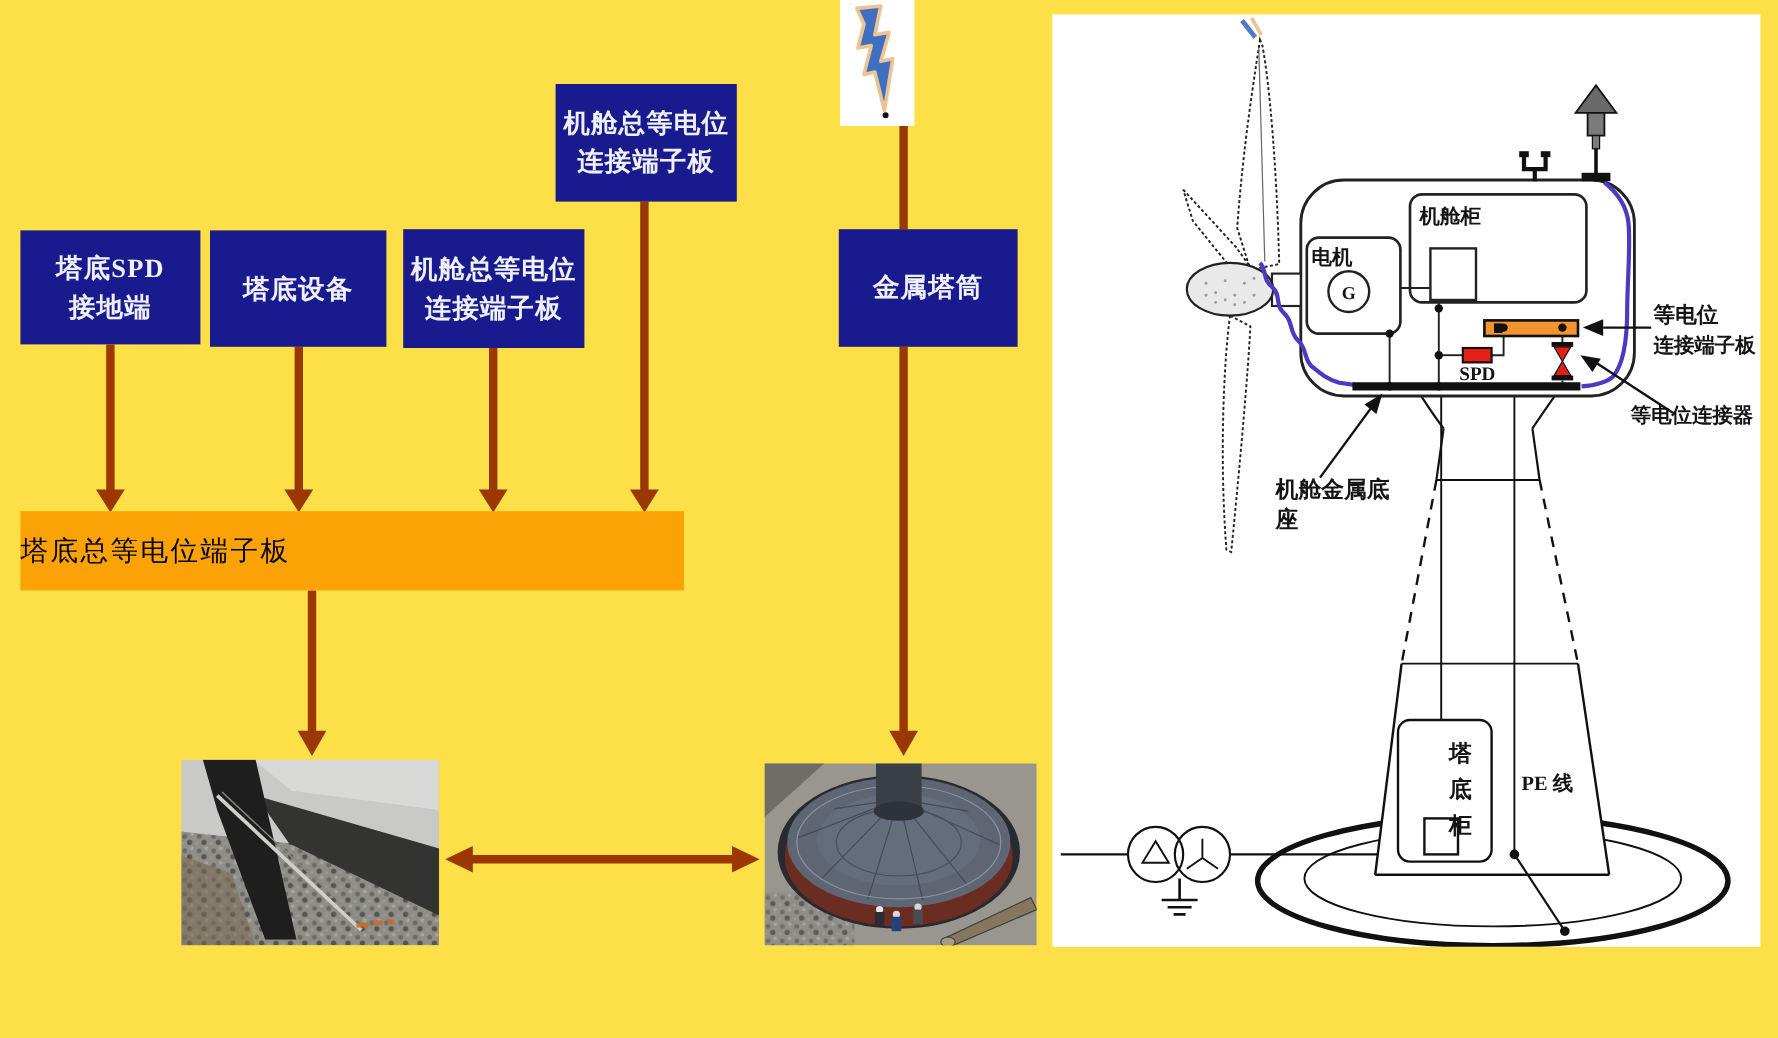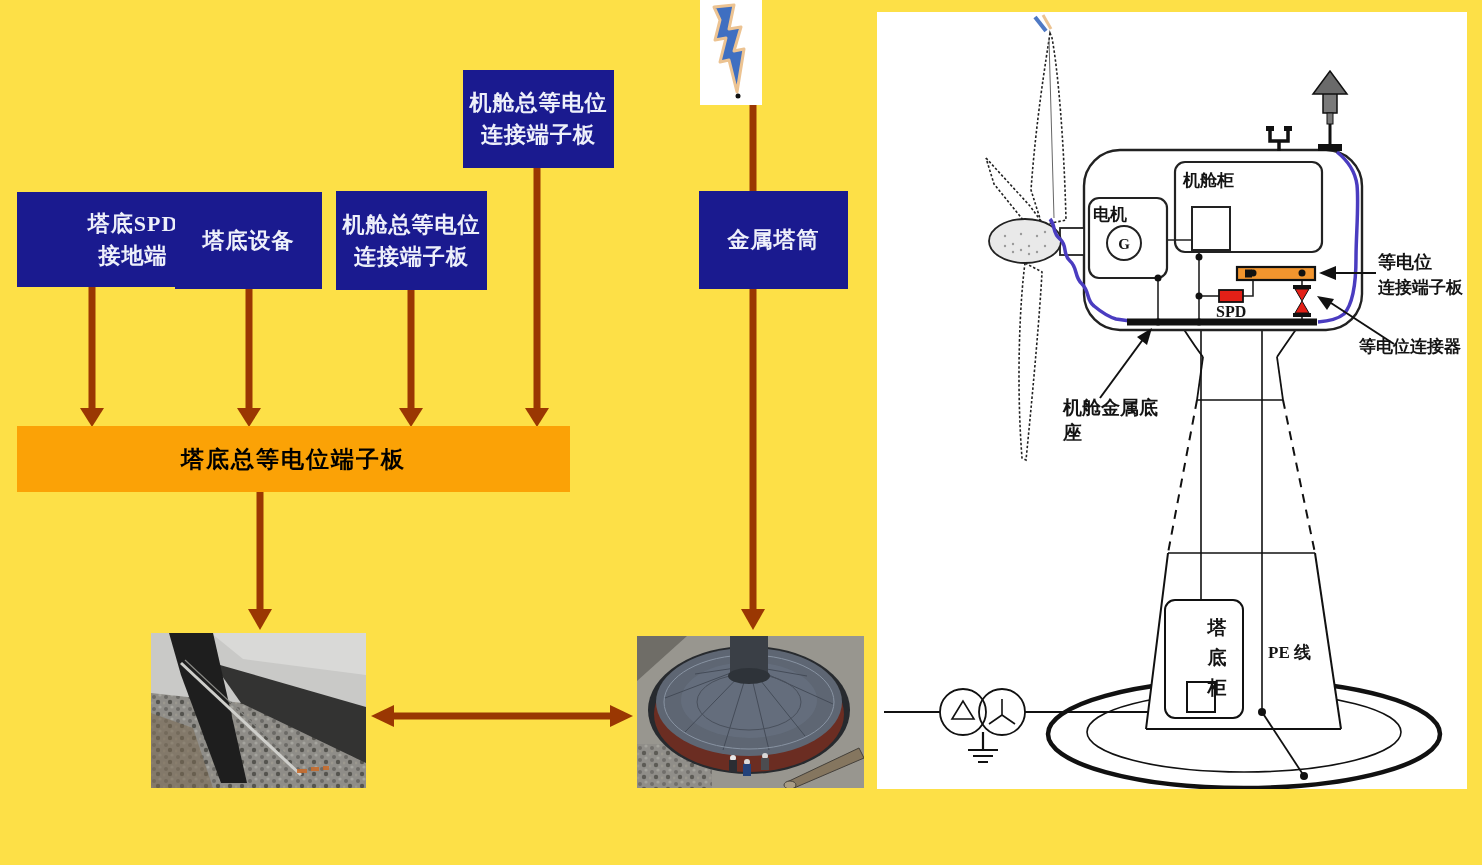--- a/index.html
+++ b/index.html
@@ -2,21 +2,21 @@
 <html><head>
 <meta charset="utf-8">
 <style>
   html,body{margin:0;padding:0;background:#000;}
   #canvas{position:relative;width:1482px;height:865px;background:#fde047;overflow:hidden;
           font-family:"Liberation Serif",serif;}
   .bluebox{position:absolute;background:#1a1a8f;color:#eef0fa;display:flex;flex-direction:column;
            align-items:center;justify-content:center;text-align:center;font-weight:bold;
            font-size:22px;line-height:1.45;letter-spacing:1px;}
   .orangebox{position:absolute;background:#fba206;color:#000;display:flex;align-items:center;
-             justify-content:center;font-weight:bold;font-size:23px;letter-spacing:2px;}
+             justify-content:flex-start;font-weight:normal;font-size:23px;letter-spacing:2px;}
   .overlay{position:absolute;left:0;top:0;}
   #lightning{position:absolute;left:700px;top:0;width:62px;height:105px;background:#fff;}
   .photo{position:absolute;overflow:hidden;}
   #panel{position:absolute;left:877px;top:12px;width:590px;height:777px;background:#fff;}
   svg text{font-family:"Liberation Serif",serif;font-weight:bold;fill:#141414;}
 </style>
 </head>
 <body>
 
 <div id="canvas">
@@ -48,21 +48,21 @@
     <svg width="62" height="105" viewBox="0 0 62 105">
       <polygon points="14,7 34,5 29,29 41,27 34,51 44,49 37,92 29,60 20,62 26,38 15,40 20,20" fill="#3f6fc1" stroke="#ecc392" stroke-width="3" stroke-linejoin="round"></polygon>
       <circle cx="38" cy="96" r="2.5" fill="#111"></circle>
     </svg>
   </div>
 
   <div class="bluebox" style="left:463px;top:70px;width:151px;height:98px;">
     <span>机舱总等电位</span>
     <span>连接端子板</span>
   </div>
-  <div class="bluebox" style="left:17px;top:192px;width:150px;height:95px;padding-left:41px;">
+  <div class="bluebox" style="left:17px;top:192px;width:150px;height:95px;">
     <span>塔底SPD</span>
     <span>接地端</span>
   </div>
   <div class="bluebox" style="left:175px;top:192px;width:147px;height:97px;font-family:Liberation Serif, serif;">
     <span>塔底设备</span>
   </div>
   <div class="bluebox" style="left:336px;top:191px;width:151px;height:99px;">
     <span>机舱总等电位</span>
     <span>连接端子板</span>
   </div>

